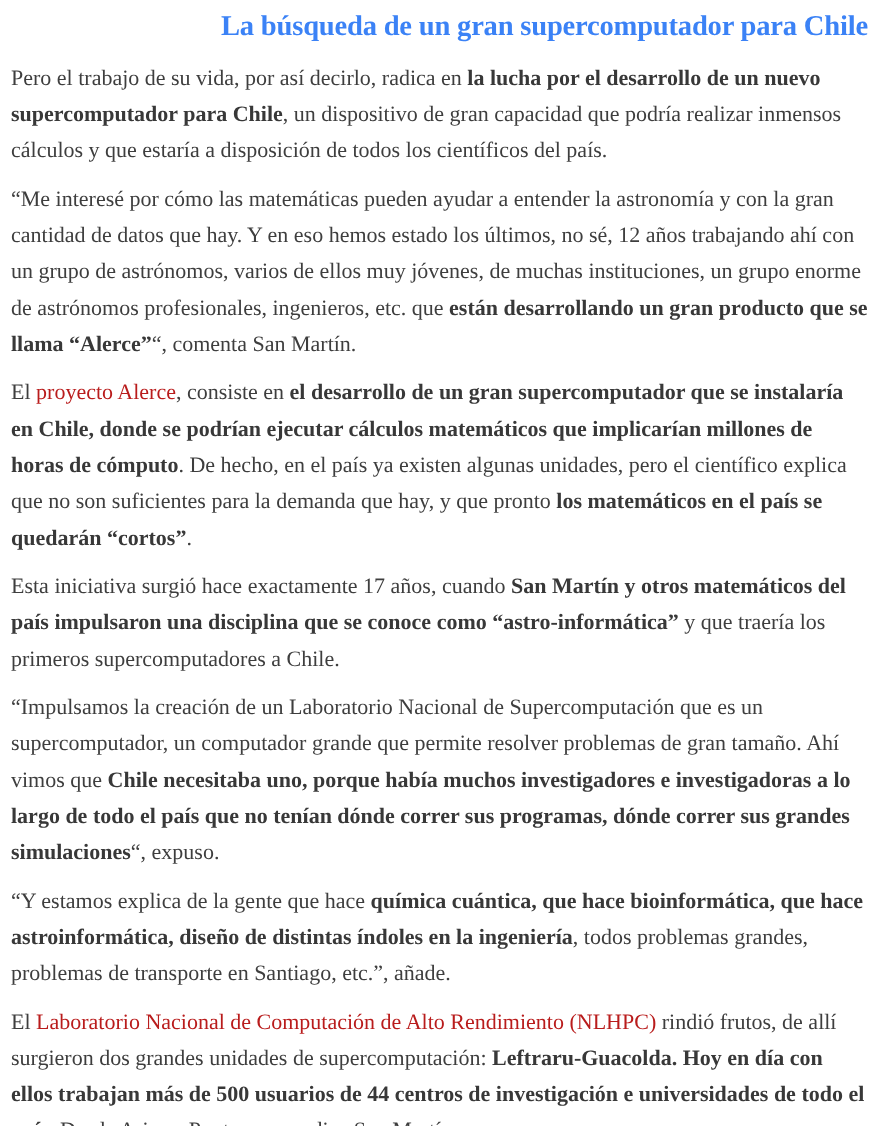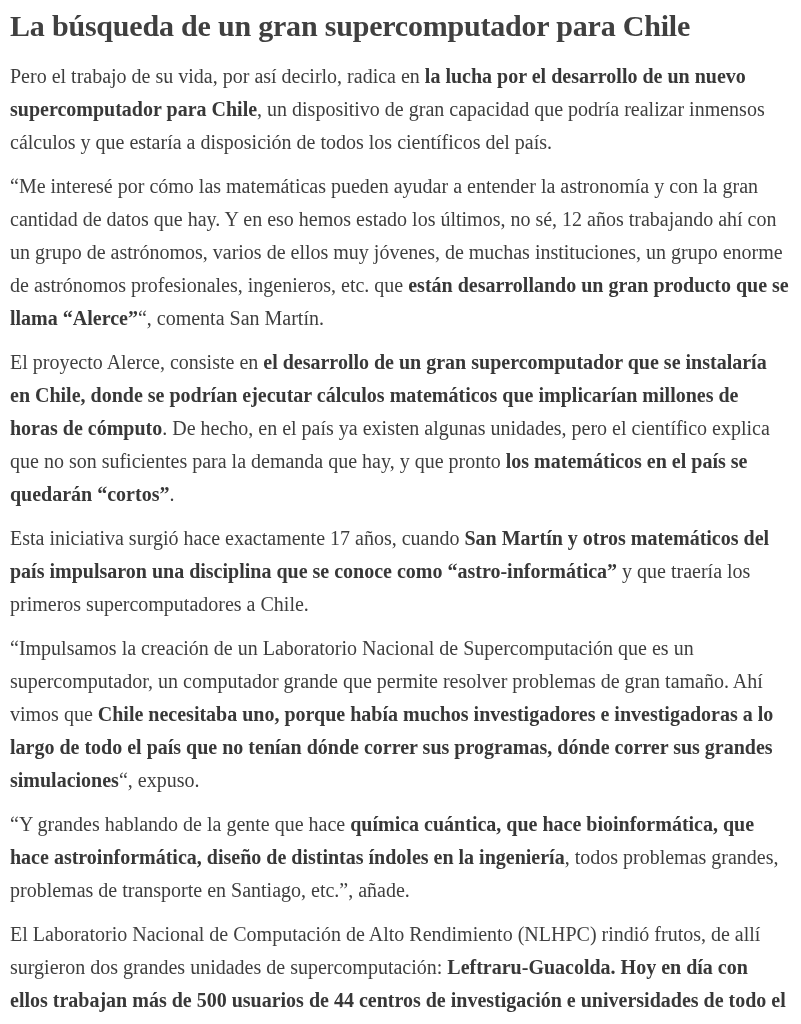--- a/index.html
+++ b/index.html
@@ -12,39 +12,40 @@
     font-family: "Liberation Serif", "DejaVu Serif", serif;
     color: #3e3e3e;
     -webkit-font-smoothing: antialiased;
   }
   .article {
     box-sizing: border-box;
     width: 801px;
     padding: 4px 12px 0 10px;
   }
   h1.article-title {
-    font-size: 30px;
+    font-size: 26px;
     line-height: 1.2;
     font-weight: 700;
-    color: #404040;
+    color: #3b82f6;
     margin: 4px 0 16px 0;
     letter-spacing: -0.2px;
+    text-align: right;
   }
   p.article-paragraph {
     font-size: 20px;
     line-height: 33px;
     margin: 0 0 11px 0;
     font-weight: 400;
   }
   p.article-paragraph strong {
     font-weight: 700;
     color: #383838;
   }
   a.inline-link {
-    color: #404040;
+    color: #b91c1c;
     text-decoration: none;
     cursor: pointer;
   }
 </style>
 </head>
 <body>
 
 <div class="article">
 
   <h1 class="article-title">La búsqueda de un gran supercomputador para Chile</h1>
@@ -52,17 +53,17 @@
   <p class="article-paragraph"><span>Pero el trabajo de su vida, por así decirlo, radica en </span><strong>la lucha por el desarrollo de un nuevo supercomputador para Chile</strong><span>, un dispositivo de gran capacidad que podría realizar inmensos cálculos y que estaría a disposición de todos los científicos del país.</span></p>
 
   <p class="article-paragraph"><span>“Me interesé por cómo las matemáticas pueden ayudar a entender la astronomía y con la gran cantidad de datos que hay. Y en eso hemos estado los últimos, no sé, 12 años trabajando ahí con un grupo de astrónomos, varios de ellos muy jóvenes, de muchas instituciones, un grupo enorme de astrónomos profesionales, ingenieros, etc. que </span><strong>están desarrollando un gran producto que se llama “Alerce”</strong><span>“, comenta San Martín.</span></p>
 
   <p class="article-paragraph"><span>El </span><a class="inline-link" href="#">proyecto Alerce</a><span>, consiste en </span><strong>el desarrollo de un gran supercomputador que se instalaría en Chile, donde se podrían ejecutar cálculos matemáticos que implicarían millones de horas de cómputo</strong><span>. De hecho, en el país ya existen algunas unidades, pero el científico explica que no son suficientes para la demanda que hay, y que pronto </span><strong>los matemáticos en el país se quedarán “cortos”</strong><span>.</span></p>
 
   <p class="article-paragraph"><span>Esta iniciativa surgió hace exactamente 17 años, cuando </span><strong>San Martín y otros matemáticos del país impulsaron una disciplina que se conoce como “astro-informática”</strong><span> y que traería los primeros supercomputadores a Chile.</span></p>
 
   <p class="article-paragraph"><span>“Impulsamos la creación de un Laboratorio Nacional de Supercomputación que es un supercomputador, un computador grande que permite resolver problemas de gran tamaño. Ahí vimos que </span><strong>Chile necesitaba uno, porque había muchos investigadores e investigadoras a lo largo de todo el país que no tenían dónde correr sus programas, dónde correr sus grandes simulaciones</strong><span>“, expuso.</span></p>
 
-  <p class="article-paragraph"><span>“Y grandes hablando de la gente que hace </span><strong>química cuántica, que hace bioinformática, que hace astroinformática, diseño de distintas índoles en la ingeniería</strong><span>, todos problemas grandes, problemas de transporte en Santiago, etc.”, añade.</span></p>
+  <p class="article-paragraph"><span>“Y estamos explica de la gente que hace </span><strong>química cuántica, que hace bioinformática, que hace astroinformática, diseño de distintas índoles en la ingeniería</strong><span>, todos problemas grandes, problemas de transporte en Santiago, etc.”, añade.</span></p>
 
   <p class="article-paragraph"><span>El </span><a class="inline-link" href="#">Laboratorio Nacional de Computación de Alto Rendimiento (NLHPC)</a><span> rindió frutos, de allí surgieron dos grandes unidades de supercomputación: </span><strong>Leftraru-Guacolda. Hoy en día con ellos trabajan más de 500 usuarios de 44 centros de investigación e universidades de todo el país</strong><span>. Desde Arica a Punta arenas, dice San Martín.</span></p>
 
 </div>
 
 </body></html>

